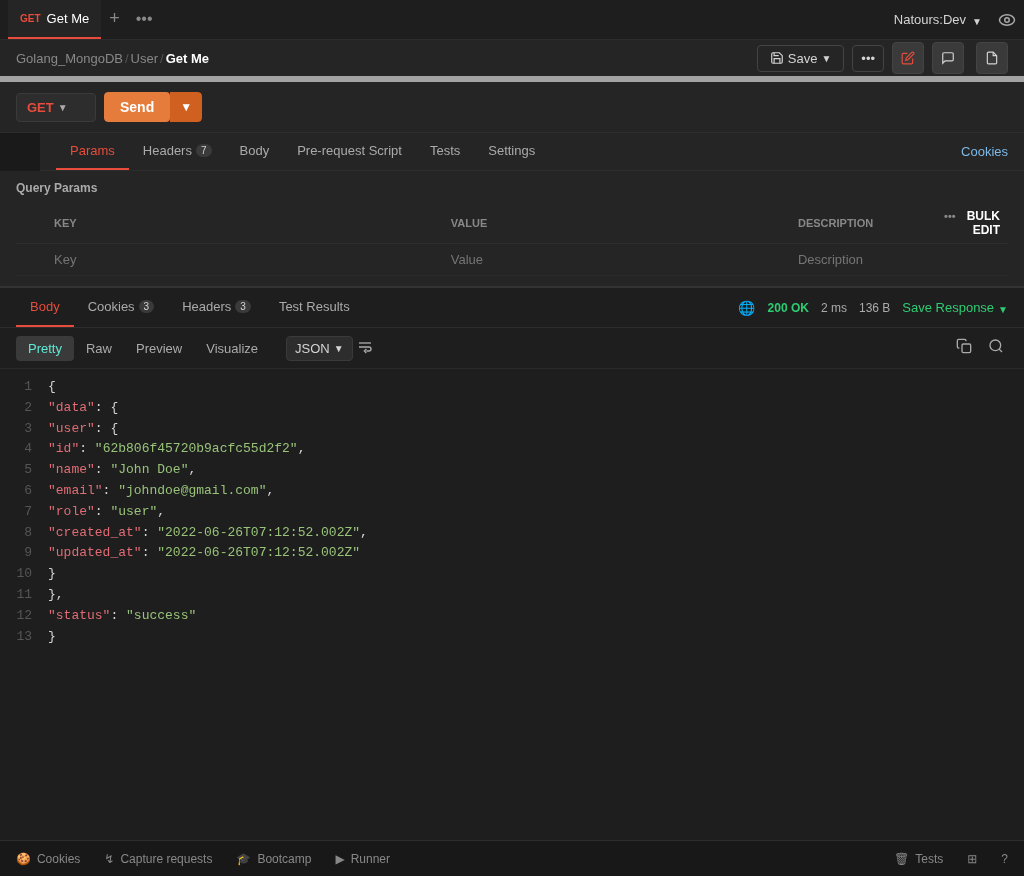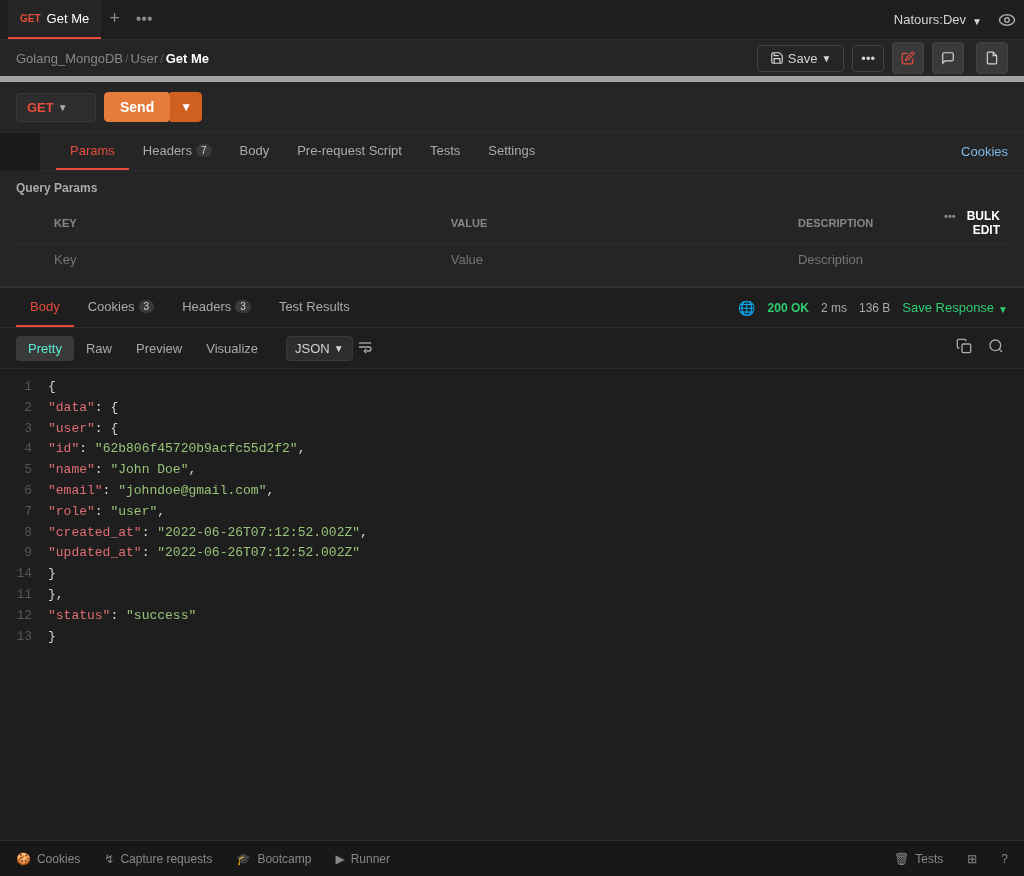--- a/index.html
+++ b/index.html
@@ -692,21 +692,21 @@
       </div>
       <div class="json-line">
         <span class="line-num">8</span>
         <span class="line-content">            <span class="json-key">"created_at"</span>: <span class="json-str">"2022-06-26T07:12:52.002Z"</span><span class="json-comma">,</span></span>
       </div>
       <div class="json-line">
         <span class="line-num">9</span>
         <span class="line-content">            <span class="json-key">"updated_at"</span>: <span class="json-str">"2022-06-26T07:12:52.002Z"</span></span>
       </div>
       <div class="json-line">
-        <span class="line-num">14</span>
+        <span class="line-num">10</span>
         <span class="line-content">        <span class="json-brace">}</span></span>
       </div>
       <div class="json-line">
         <span class="line-num">11</span>
         <span class="line-content">    <span class="json-brace">}</span><span class="json-comma">,</span></span>
       </div>
       <div class="json-line">
         <span class="line-num">12</span>
         <span class="line-content">    <span class="json-key">"status"</span>: <span class="json-str">"success"</span></span>
       </div>

